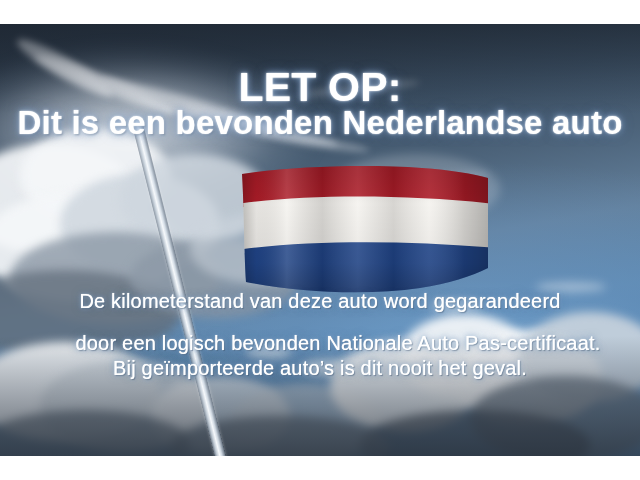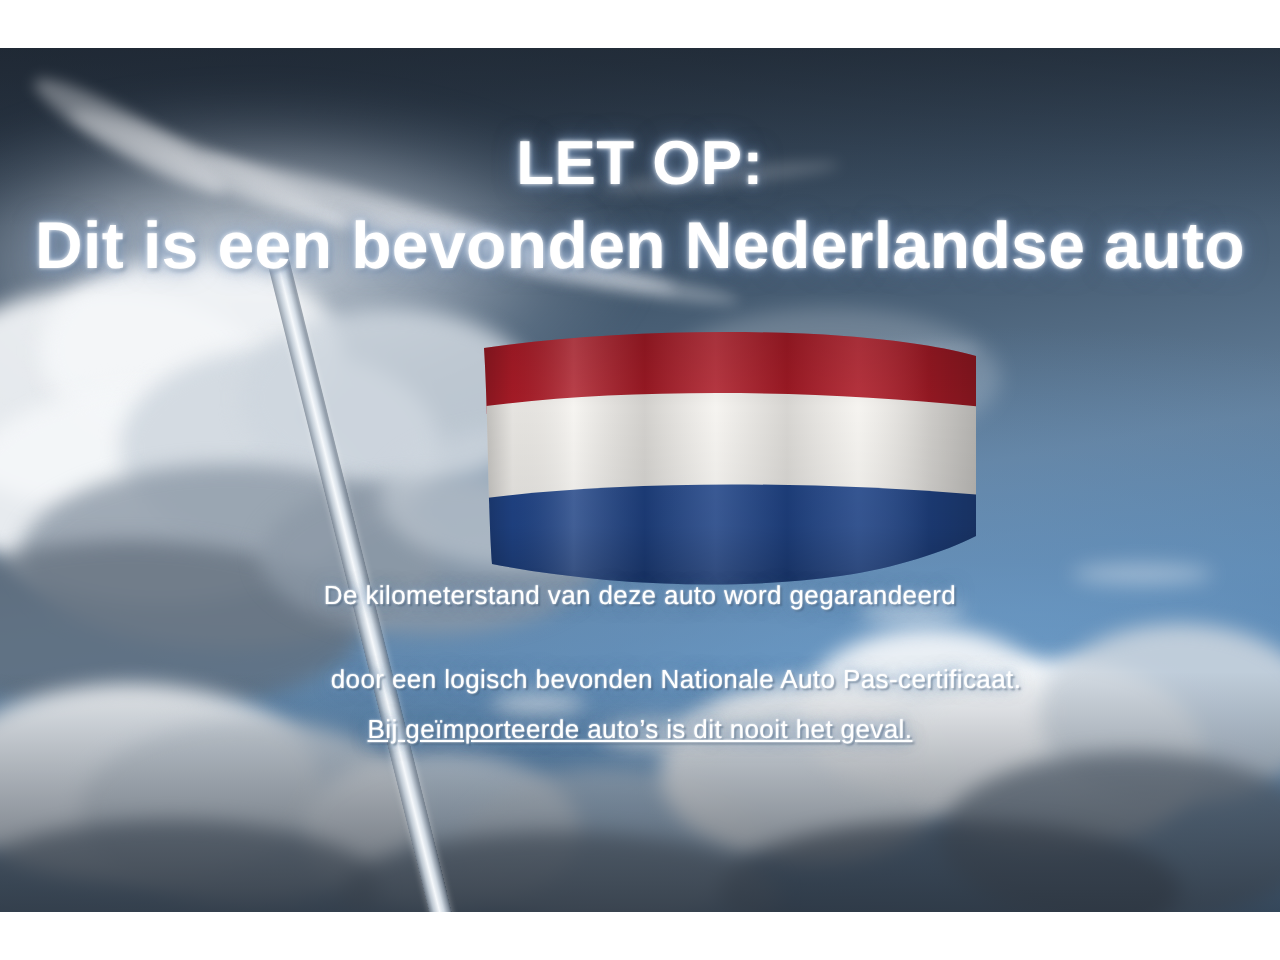--- a/index.html
+++ b/index.html
@@ -143,45 +143,45 @@
   .txt {
     position: absolute;
     width: 640px;
     text-align: center;
     color: #ffffff;
     z-index: 40;
     white-space: nowrap;
     letter-spacing: 0.2px;
   }
   .headline {
-    font-size: 31px;
+    font-size: 41px;
     font-weight: 600;
     text-shadow:
        0 0 2px rgba(255,255,255,0.95),
        0 0 6px rgba(150,180,215,0.85),
        0 0 12px rgba(90,125,170,0.65),
        1px 1px 2px rgba(40,60,85,0.55);
   }
   #line-let-op { top: 64px; }
   #line-origineel {
     top: 104px;
     font-size: 33px;
   }
   .body-line {
-    font-size: 13px;
+    font-size: 20px;
     font-weight: 500;
     text-shadow:
        0 0 1px rgba(255,255,255,0.9),
        0 0 4px rgba(140,175,210,0.8),
        0 0 9px rgba(70,105,150,0.55),
        1px 1px 1px rgba(35,55,80,0.5);
   }
   #body-1 { top: 290px; }
   #body-2 { top: 332px; margin-left: 18px; }
-  #body-3 { top: 357px; text-decoration: underline; }
+  #body-3 { top: 357px; }
 </style>
 </head>
 <body>
 
 <div id="stage">
 
   <div id="photo">
 
     <div class="sky-base"></div>
     <div class="haze-ul"></div>

